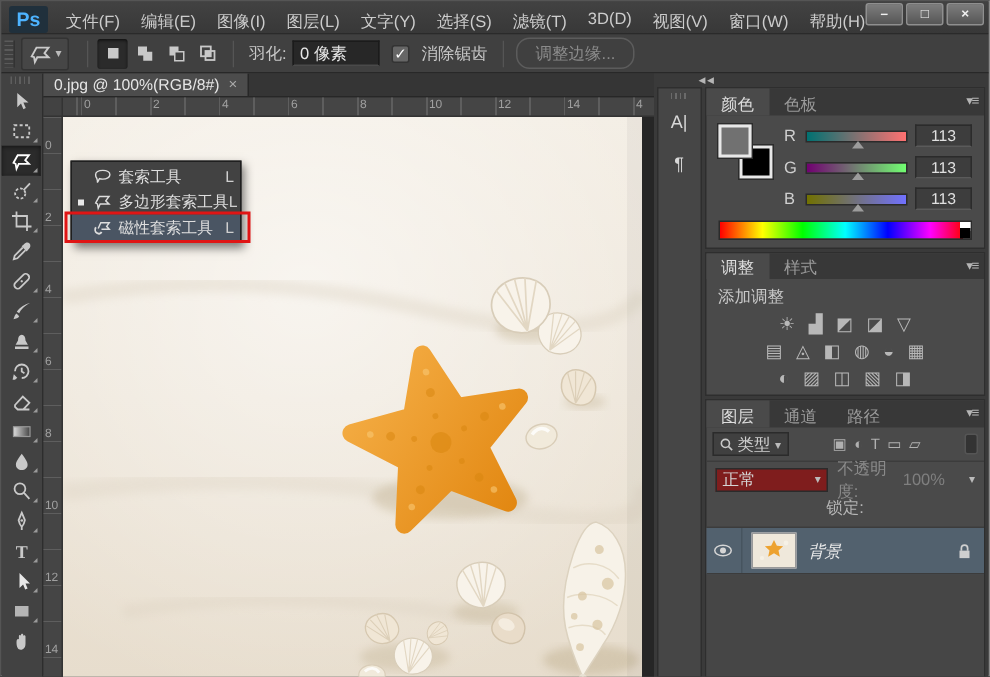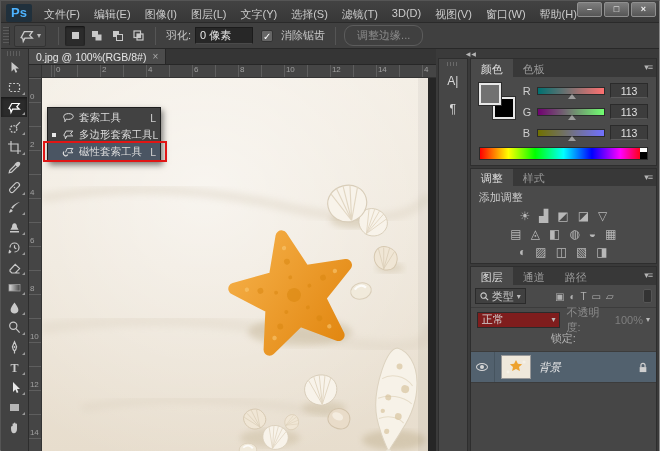--- a/index.html
+++ b/index.html
@@ -105,21 +105,21 @@
 
   
   .layers-panel { flex:1; }
   .lfilter { height:23px; display:flex; align-items:center; padding:0 4px; gap:21px; border-bottom:1px solid #3c3c3c; }
   .kindbox { display:flex; align-items:center; gap:3px; background:#404040; border:1px solid #2b2b2b; height:16px; padding:0 4px; color:#cfcfcf; }
   .lf-icons { display:flex; gap:5px; color:#b0b0b0; font-size:10px; flex:1; justify-content:center; }
   .lf-toggle { width:9px; height:14px; background:#333; border:1px solid #555; border-radius:2px; }
   .lblend { height:23px; display:flex; align-items:center; padding:0 6px; gap:6px; }
   .blendbox { width:92px; height:16px; background:#7f1d1d; border:1px solid #2b2b2b; color:#d5d5d5; display:flex; align-items:center; justify-content:space-between; padding:0 4px; }
   .dim { color:#8a8a8a; }
-  .dimbox { display:flex; align-items:center; gap:3px; color:#7f7f7f; }
+  .dimbox { display:flex; align-items:center; gap:16px; color:#7f7f7f; }
   .llock { height:21px; display:flex; align-items:center; padding:0 18px; gap:6px; border-bottom:1px solid #3c3c3c;flex-direction:column; }
   .lockicons { display:flex; align-items:center; gap:6px; color:#b5b5b5; }
   .layer-row { height:31px; display:flex; align-items:center; background:#52616e; border-bottom:1px solid #3c3c3c; }
   .eye-cell { width:24px; display:flex; justify-content:center; align-items:center; border-right:1px solid #46545f; align-self:stretch; }
   .eye { width:12px; height:8px; border:1px solid #d5d5d5; border-radius:50%; position:relative; }
   .eye::after { content:""; position:absolute; left:3px; top:1px; width:4px; height:4px; border-radius:50%; background:#d5d5d5; }
   .layer-thumb { width:30px; height:24px; margin:0 8px 0 6px; border:1px solid #999; background:#eee; }
   .layer-name { font-style:italic; color:#eaeaea; flex:1; }
   .layer-lock { margin-right:8px; }
   .layers-empty { flex:1; background:#464646; }

